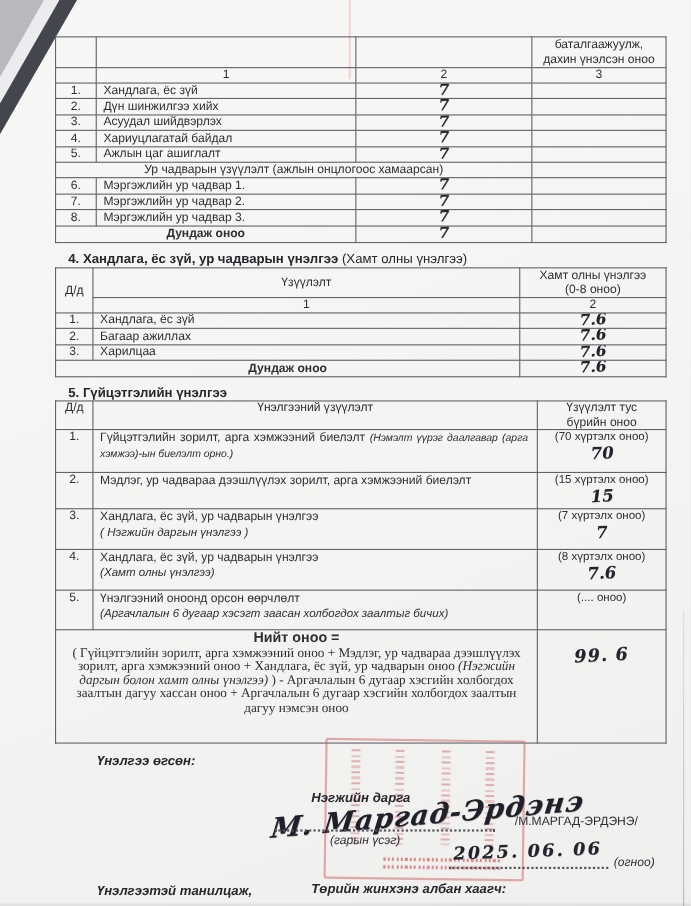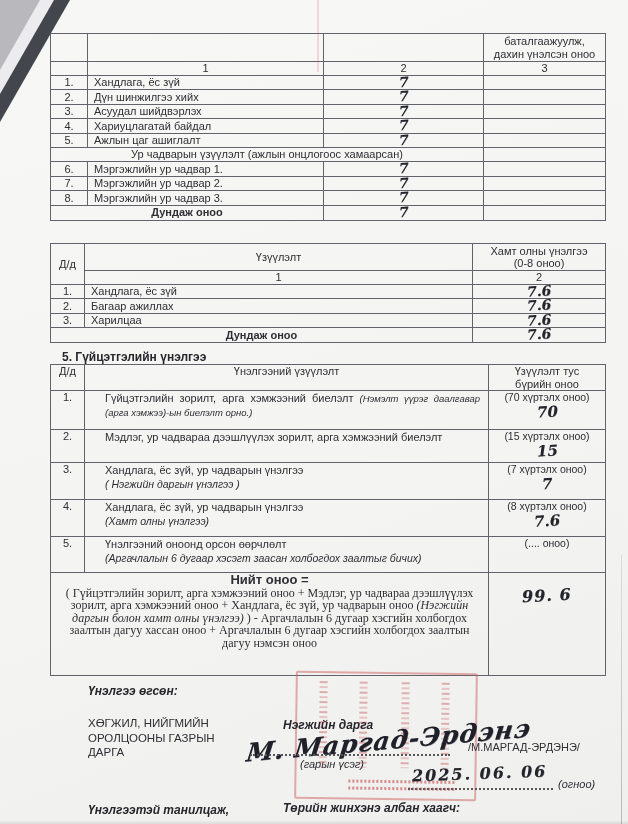--- a/index.html
+++ b/index.html
@@ -50,21 +50,21 @@
   .t4{left:50px;top:243px;width:556px;}
   .t4 tr.h1 td{height:26px;}
   .t4 tr.h2 td{height:10px;}
   .t4 tr.r td{height:13px;}
   .t4 tr.sum td{height:14px;}
 
   
   .t5{left:50px;top:364px;width:556px;}
   .t5 td{vertical-align:top;padding-top:2px;}
   .t5 tr.h td{height:22px;}
-  .t5 .rowlbl{text-align:justify;padding:1px 8px 0 20px;}
+  .t5 .rowlbl{text-align:justify;padding:1px 8px 0 6px;}
   .t5 .note-inline{font-style:italic;font-size:9.5px;}
   .t5 .note-block{display:block;font-style:italic;font-size:10.5px;margin-top:1px;}
   .t5 .maxl{font-size:10.5px;text-align:center;}
   .t5 .hwrap{text-align:center;margin-top:2px;}
   .t5 tr.r1 td{height:37px;}
   .t5 tr.r2 td{height:31px;}
   .t5 tr.r3 td{height:35px;}
   .t5 tr.r4 td{height:35px;}
   .t5 tr.r5 td{height:34px;}
   .t5 tr.tot td{height:86px;}
@@ -184,20 +184,24 @@
       <td></td>
     </tr>
     <tr class="sum">
       <td colspan="2" class="center b">Дундаж оноо</td>
       <td class="center"><span class="hw">7</span></td>
       <td></td>
     </tr>
   </tbody>
     </table>
 
+  <div class="sec-title abs" style="left:62px;top:228px;">
+    <span class="b">4. Хандлага, ёс зүй, ур чадварын үнэлгээ</span>
+    <span>(Хамт олны үнэлгээ)</span>
+  </div>
 
   <table class="t t4">
     <colgroup>
         <col style="width:34px">
         <col style="width:388px">
         <col>
       </colgroup>
     <tbody>
         <tr class="h1">
       <td rowspan="2" class="center">Д/д</td>
@@ -320,25 +324,20 @@
     <div class="col c2"></div>
     <div class="col c3"></div>
     <div class="col c4"></div>
     <div class="mini m1"></div>
     <div class="mini m2"></div>
   </div>
 
   <div class="abs sig-label" style="left:88px;top:684px;">Үнэлгээ өгсөн:</div>
   <div class="abs sig-label" style="left:283px;top:718px;">Нэгжийн дарга</div>
 
-  <div class="abs pos-block" style="left:88px;top:716px;">
-    <span style="display:block">ХӨГЖИЛ, НИЙГМИЙН</span>
-    <span style="display:block">ОРОЛЦООНЫ ГАЗРЫН</span>
-    <span style="display:block">ДАРГА</span>
-  </div>
 
   <div class="abs signature" style="left:246px;top:726px;">М. Маргад-Эрдэнэ</div>
   <div class="abs dotted" style="left:250px;top:754px;width:200px;"></div>
   <div class="abs cap" style="left:300px;top:758px;">(гарын үсэг)</div>
 
   <div class="abs name" style="left:468px;top:741px;">/М.МАРГАД-ЭРДЭНЭ/</div>
 
   <div class="abs hw-date" style="left:412px;top:764px;">2025. 06. 06</div>
   <div class="abs dotted" style="left:408px;top:788px;width:145px;"></div>
   <div class="abs cap" style="left:558px;top:778px;">(огноо)</div>

